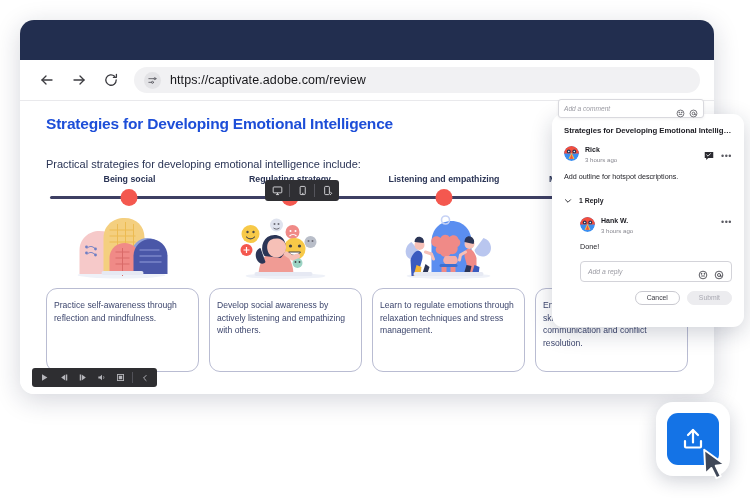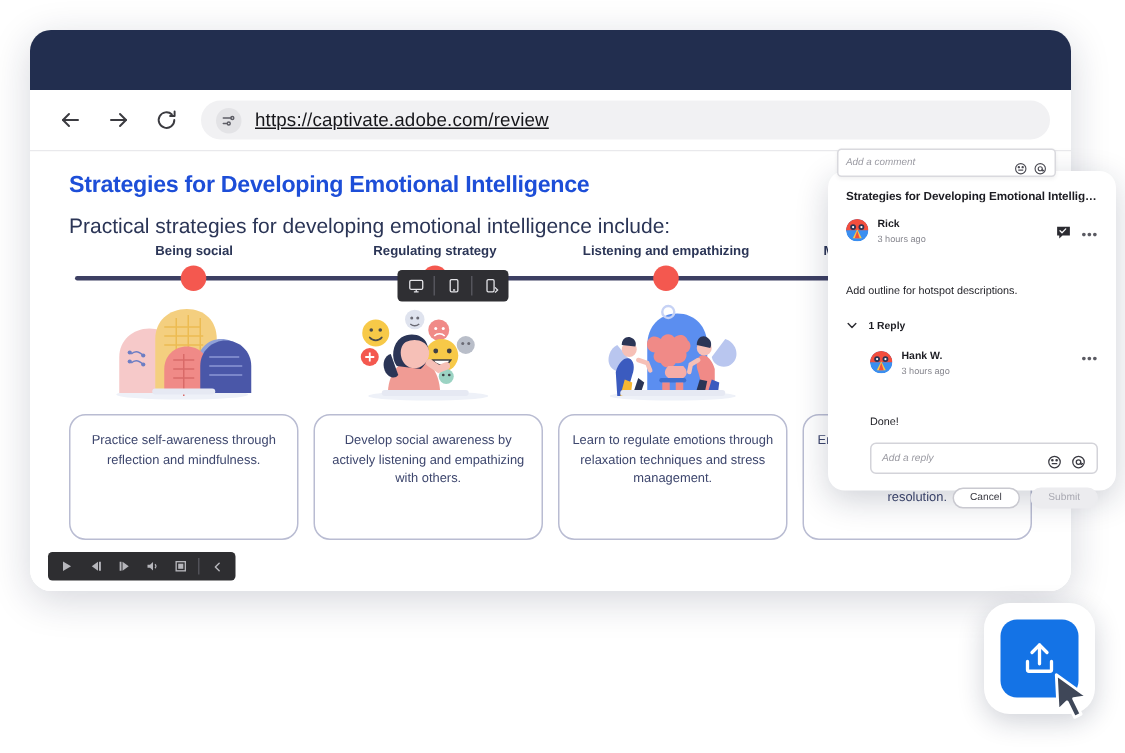--- a/index.html
+++ b/index.html
@@ -30,31 +30,31 @@
   .omnibox{
     flex:1 1 auto;height:26px;background:#f1f1f3;border-radius:13px;
     display:flex;align-items:center;gap:9px;padding:0 10px;
   }
   .siteinfo{
     width:17px;height:17px;border-radius:50%;background:#e3e3e6;
     display:flex;align-items:center;justify-content:center;flex:0 0 auto;
   }
   .urltext{
     font-size:12.5px;color:#16161a;letter-spacing:.1px;white-space:nowrap;
-    overflow:hidden;text-overflow:ellipsis;text-decoration:underline;
+    overflow:hidden;text-overflow:ellipsis;
   }
 
   
   .viewport{position:relative;height:294px;background:#ffffff;overflow:hidden;}
   .slide{position:absolute;inset:0;padding:14px 26px 0 26px;}
   .slide-title{
     font-size:15.5px;font-weight:bold;color:#1d4ed8;letter-spacing:-.2px;margin:0;
   }
   .slide-sub{
-    font-size:14px;color:#2b3556;margin:9px 0 0 0;
+    font-size:11px;color:#2b3556;margin:25px 0 0 0;
   }
   .slide-hint{
     font-size:8.2px;color:#4a5fb0;font-style:italic;margin:8px 0 0 0;
   }
 
   
   .device-toggle{
     position:absolute;left:245px;top:79px;height:21px;background:#2f2f33;
     border-radius:3px;display:flex;align-items:center;z-index:7;
   }
@@ -82,21 +82,21 @@
   
   .ill-row{display:flex;gap:10px;margin-top:2px;}
   .ill{flex:1 1 0;height:70px;position:relative;}
   .ill svg{display:block;width:100%;height:100%;}
 
   
   .card-row{display:flex;gap:10px;margin-top:6px;}
   .card{
     flex:1 1 0;min-height:84px;border:1px solid #b9bcd2;border-radius:11px;
     padding:10px 7px 8px;box-sizing:border-box;
-    font-size:8.6px;line-height:1.48;color:#3d466d;text-align:center;
+    font-size:8.6px;line-height:1.48;color:#3d466d;
   }
 
   
   .playerbar{
     position:absolute;left:12px;bottom:8px;height:19px;background:#2e2e31;
     border-radius:3px;display:flex;align-items:center;padding:0 3px;z-index:6;
   }
   .playerbar .pb{
     width:19px;height:19px;display:flex;align-items:center;justify-content:center;
     color:#b6b6bb;
@@ -129,21 +129,21 @@
   .avatar{
     width:15px;height:15px;border-radius:50%;flex:0 0 auto;overflow:hidden;
   }
   .avatar svg{display:block;}
   .cp-meta{flex:1 1 auto;min-width:0;}
   .cp-name{font-size:7px;font-weight:bold;color:#1c1c22;line-height:1.25;}
   .cp-time{font-size:6.1px;color:#86868e;line-height:1.3;margin-top:1px;}
   .cp-actions{display:flex;align-items:center;gap:7px;flex:0 0 auto;padding-top:1px;}
   .cp-actions .ico{color:#2b2b31;}
   .dots{font-size:9px;color:#5a5a62;letter-spacing:.5px;line-height:1;}
-  .cp-body{font-size:7.2px;color:#1c1c22;margin-top:24px;line-height:1.4;}
+  .cp-body{font-size:7.2px;color:#1c1c22;margin-top:7px;line-height:1.4;}
   .cp-replies{display:flex;align-items:center;gap:7px;margin-top:9px;}
   .cp-replies .cnt{font-size:6.9px;font-weight:bold;color:#1c1c22;}
   .cp-thread{margin-left:16px;}
   .reply-box{
     margin-top:9px;height:19px;border:1px solid #d3d3d9;border-radius:4px;
     display:flex;align-items:center;padding:0 7px;gap:6px;
   }
   .reply-box .ph{flex:1 1 auto;font-size:6.8px;font-style:italic;color:#9a9aa2;}
   .reply-box .ico{width:10px;height:10px;color:#3a3a42;flex:0 0 auto;}
   .cp-btns{display:flex;justify-content:flex-end;gap:7px;margin-top:9px;}

